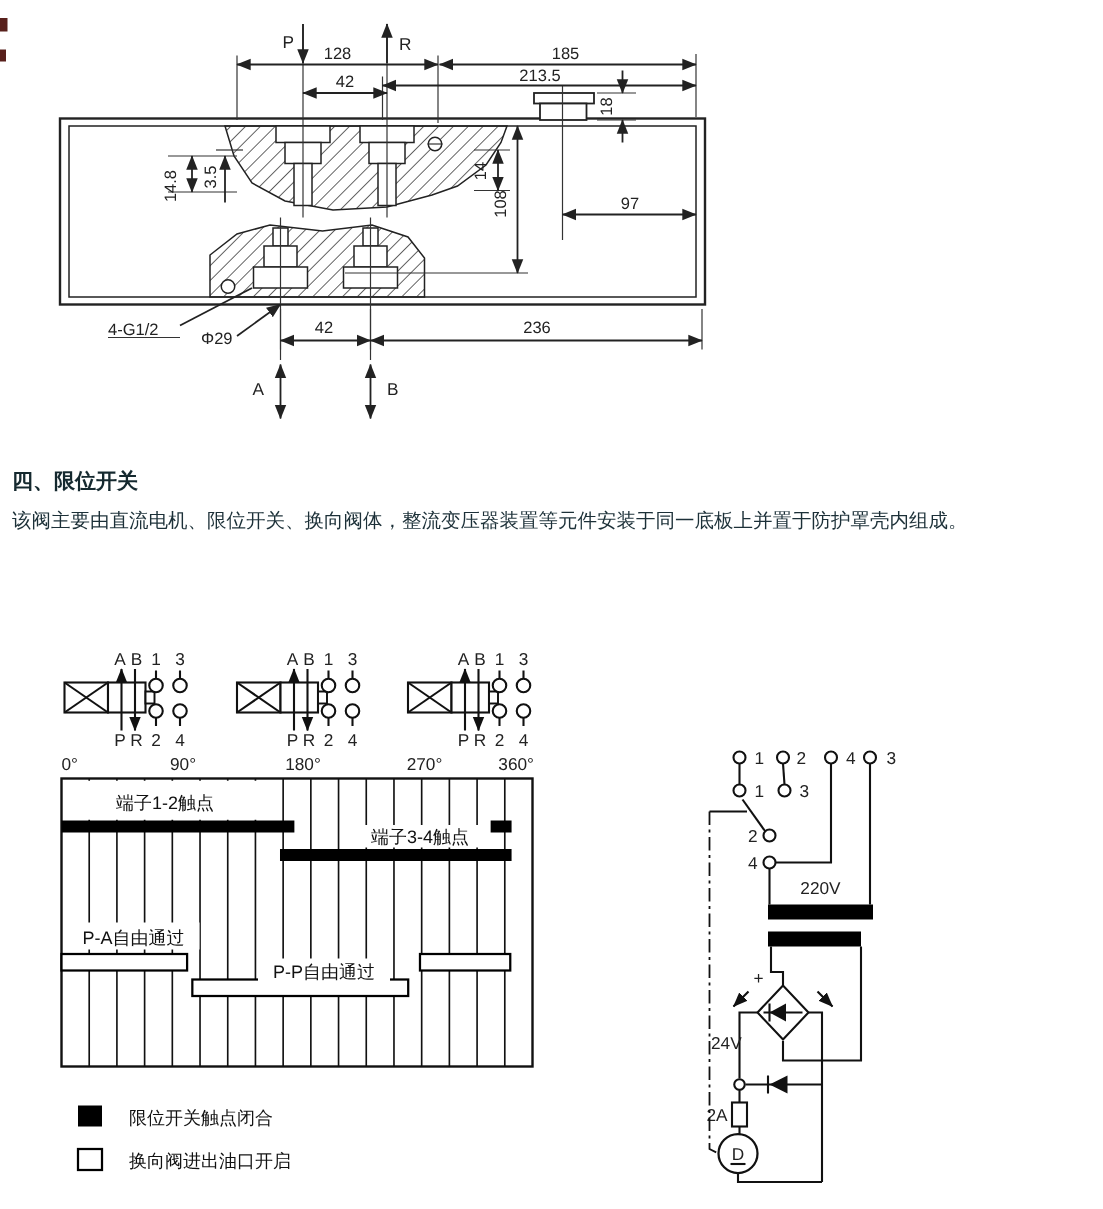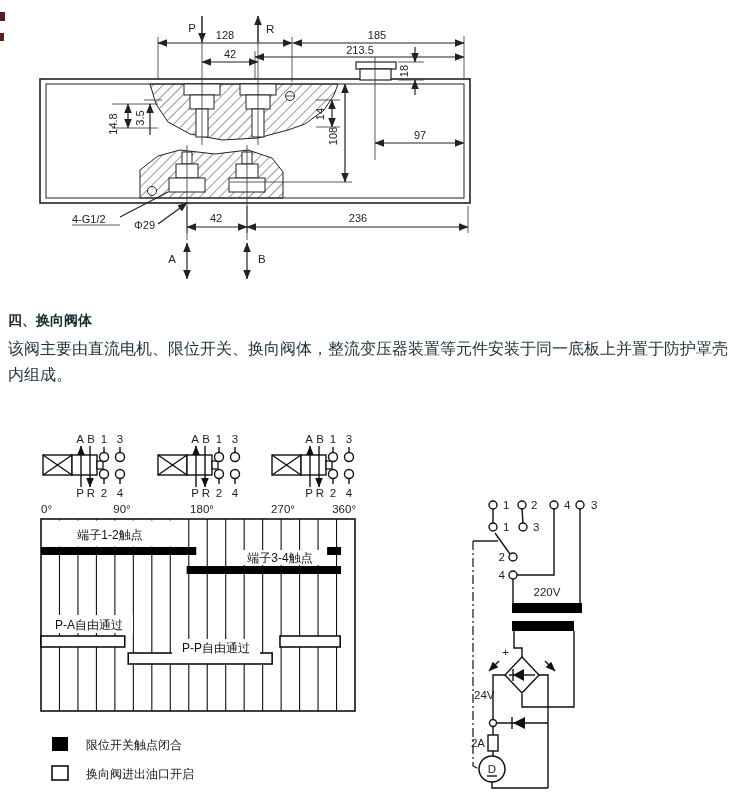--- a/index.html
+++ b/index.html
@@ -3,21 +3,21 @@
 <meta charset="utf-8">
 <style>
   html,body{margin:0;padding:0;background:#fff;}
   #page{position:relative;width:735px;height:806px;background:#ffffff;overflow:hidden;
         font-family:"Liberation Sans","DejaVu Sans",sans-serif;color:#1c3038;}
   svg{position:absolute;left:0;}
   #svg-drawing{top:0;}
   #svg-bottom{top:428px;}
   #principle{position:absolute;left:8px;top:312px;width:720px;}
   #principle h3{font-size:14px;font-weight:bold;margin:0 0 6px 0;color:#15292f;}
-  #principle p{font-size:16px;line-height:1.62;margin:0;color:#1c3038;}
+  #principle p{font-size:13px;line-height:1.62;margin:0;color:#1c3038;}
   text{fill:#222;font-family:"Liberation Sans","DejaVu Sans",sans-serif;}
   .dim{font-size:11px;}
   .lbl{font-size:11.5px;}
   .cjk{font-size:12px;fill:#111;}
   .thin{stroke:#333;stroke-width:0.8;fill:none;}
   .ln{stroke:#222;stroke-width:1.2;fill:none;}
   .ln2{stroke:#111;stroke-width:1.4;fill:none;}
 </style>
 </head>
 <body>
@@ -156,21 +156,21 @@
 
       <text x="72" y="223" text-anchor="start" class="dim">4-G1/2</text>
       <line x1="120" y1="217" x2="168" y2="192" class="ln"></line>
       <line x1="72" y1="225" x2="120" y2="225" class="thin"></line>
       <text x="134" y="229" text-anchor="start" class="dim">Φ29</text>
       <line x1="158" y1="224" x2="187" y2="203" class="ln" marker-end="url(#arw)"></line>
     </g>
   </svg>
 
   <div id="principle">
-    <h3>四、换向阀体</h3>
+    <h3>四、限位开关</h3>
     <p>该阀主要由直流电机、限位开关、换向阀体，整流变压器装置等元件安装于同一底板上并置于防护罩壳内组成。</p>
   </div>
 
   <svg id="svg-bottom" width="735" height="378" viewBox="0 428 735 378">
     <defs>
       <marker id="arw2" viewBox="0 0 10 10" refX="9.5" refY="5" markerWidth="7" markerHeight="7" orient="auto-start-reverse">
         <path d="M0,1 L10,5 L0,9 z" fill="#111"></path>
       </marker>
     </defs>
 

